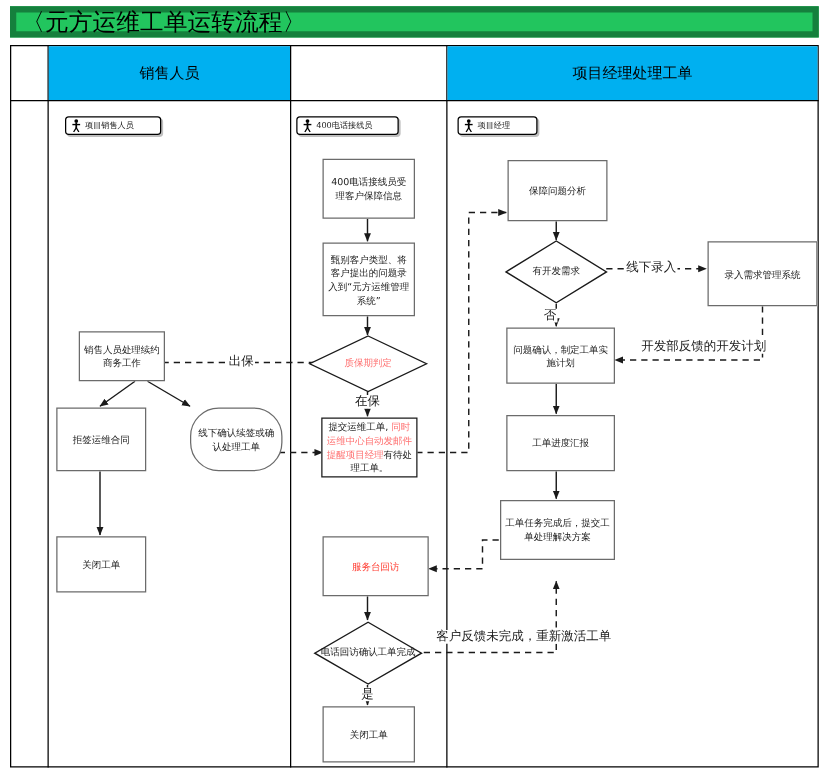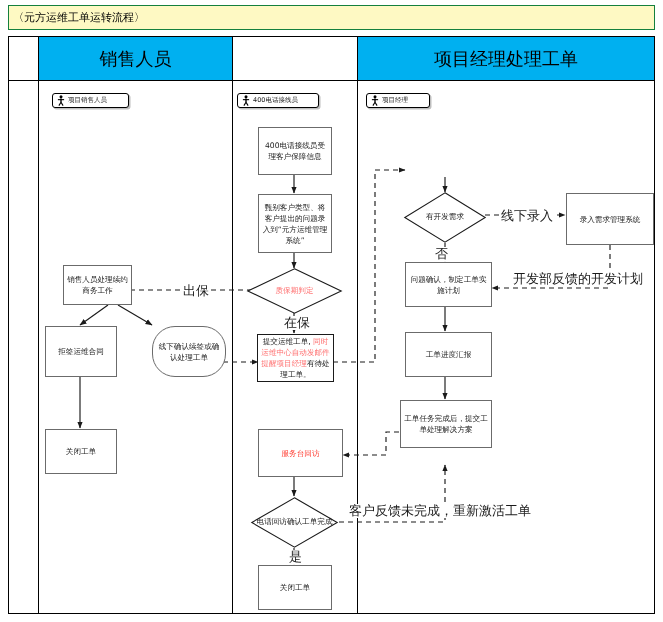--- a/index.html
+++ b/index.html
@@ -13,26 +13,26 @@
     width:663px;
     height:622px;
     background:#ffffff;
     overflow:hidden;
   }
   
   .title-banner{
     position:absolute;
     left:8px; top:5px;
     width:647px; height:25px;
-    background:#fef9c3;
-    border:1px solid #15803d;
+    background:#22c55e;
+    border:5px solid #15803d;
     box-sizing:border-box;
     display:flex; align-items:center;
     padding-left:4px;
-    font-size:11px;
+    font-size:19px;
     color:#000000;
     letter-spacing:0px;
   }
   
   .frame{
     position:absolute;
     left:8px; top:36px;
     width:647px; height:578px;
     border:1.5px solid #000000;
     box-sizing:border-box;
@@ -50,21 +50,21 @@
     width:647px; height:0;
     border-top:1.5px solid #000000;
   }
   
   .lane-head{
     position:absolute;
     top:37px;
     height:43px;
     background:#00b0f0;
     display:flex;align-items:center;justify-content:center;
-    font-size:18px;color:#000000;
+    font-size:12px;color:#000000;
     box-sizing:border-box;
   }
   
   .role{
     position:absolute;
     height:15px;
     border:1px solid #000000;
     border-radius:3px;
     background:#ffffff;
     box-shadow:1.5px 1.5px 0 rgba(0,0,0,.25);
@@ -100,21 +100,21 @@
     width:100%;height:100%;
     display:flex;align-items:center;justify-content:center;
     text-align:center;font-size:7.6px;line-height:1.35;color:#1a1a1a;
   }
   .dia.red .dtxt{color:#ff6f6f;}
   
   #edges{position:absolute;left:0;top:0;width:663px;height:622px;overflow:visible;pointer-events:none;}
   
   .elabel{
     position:absolute;
-    font-size:13px;
+    font-size:10px;
     color:#1a1a1a;
     background:#ffffff;
     white-space:nowrap;
     padding:0 1px;
     line-height:1.1;
   }
 </style>
 </head>
 <body>
 
@@ -242,20 +242,21 @@
 
   <div class="dia" style="left:251px; top:497px; width:87px; height:51px;">
     <svg width="87" height="51" viewBox="0 0 87 51">
         <polygon points="43.5,0.8 86.2,25.5 43.5,50.2 0.8,25.5" fill="#ffffff" stroke="#1a1a1a" stroke-width="1.1"></polygon>
       </svg>
     <div class="dtxt">电话回访确认工单完成</div>
   </div>
 
   <div class="node" style="left:258px; top:565px; width:74px; height:45px;">关闭工单</div>
 
+  <div class="node" style="left:406px; top:128px; width:80px; height:49px;">保障问题分析</div>
 
   <div class="dia" style="left:404px; top:192px; width:82px; height:51px;">
     <svg width="82" height="51" viewBox="0 0 82 51">
         <polygon points="41,0.8 81.2,25.5 41,50.2 0.8,25.5" fill="#ffffff" stroke="#1a1a1a" stroke-width="1.1"></polygon>
       </svg>
     <div class="dtxt">有开发需求</div>
   </div>
 
   <div class="node" style="left:405px; top:262px; width:87px; height:45px;">问题确认，制定工单实施计划</div>
   <div class="node" style="left:405px; top:332px; width:87px; height:45px;">工单进度汇报</div>

